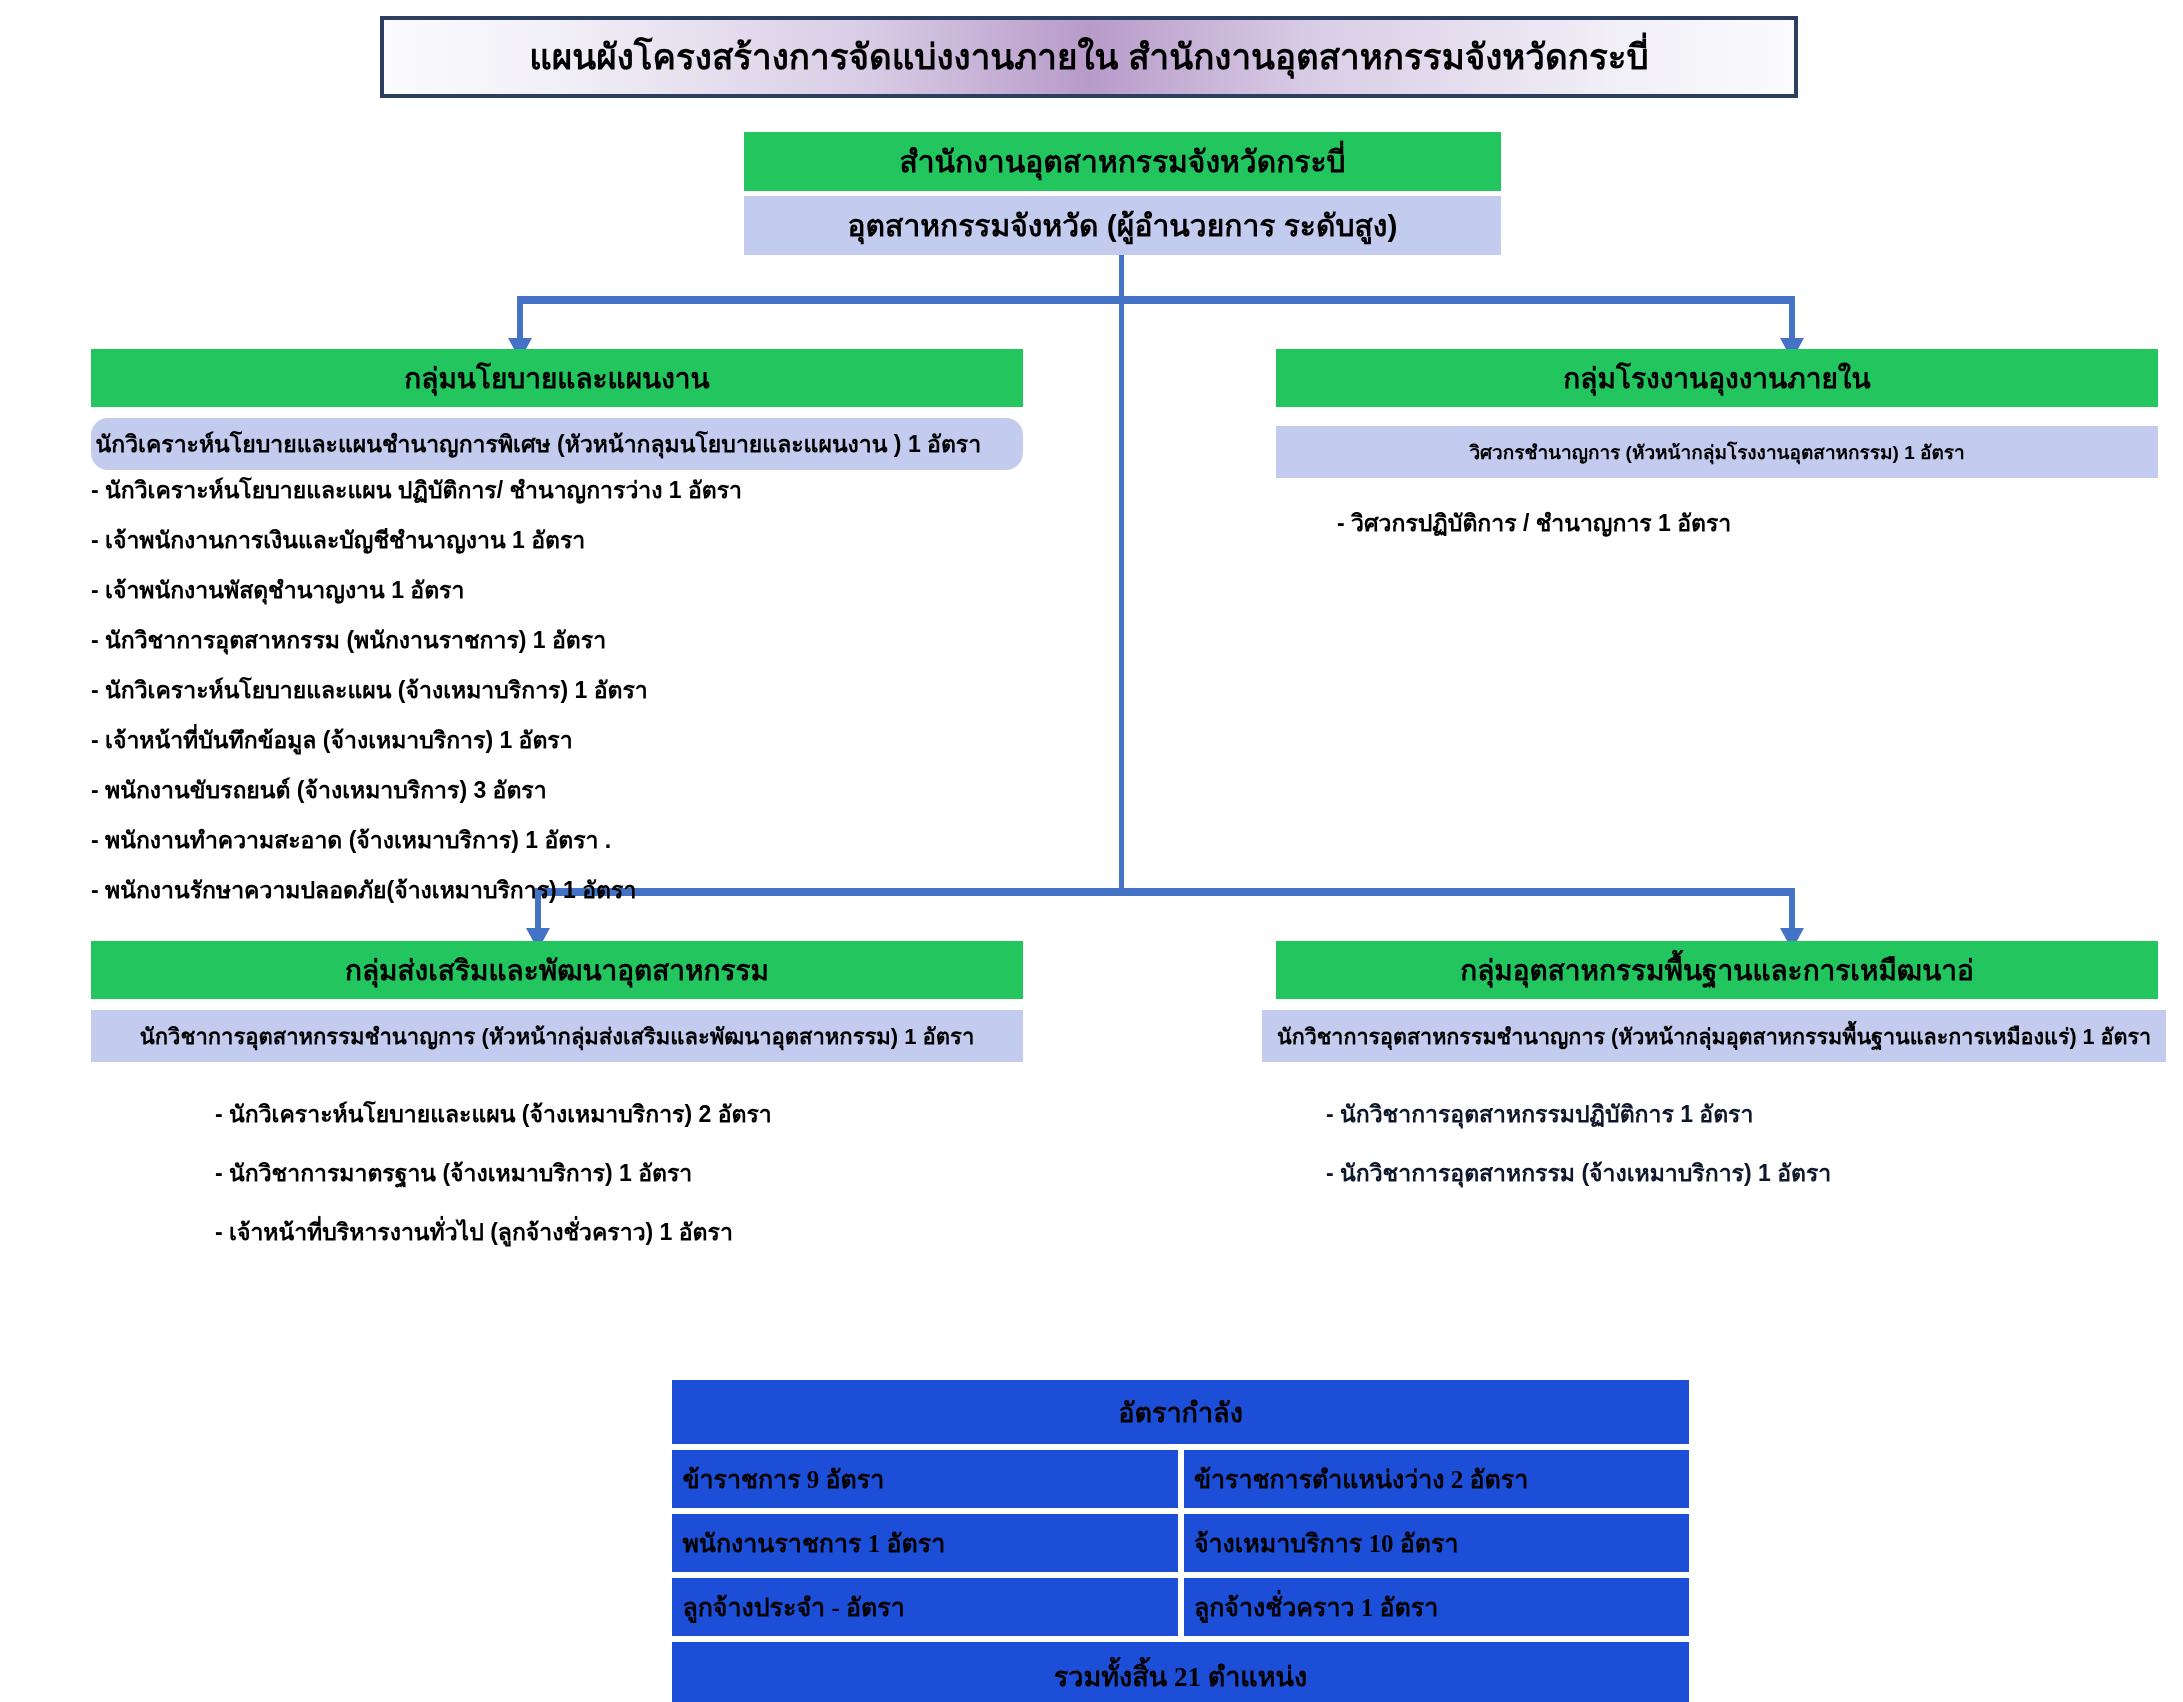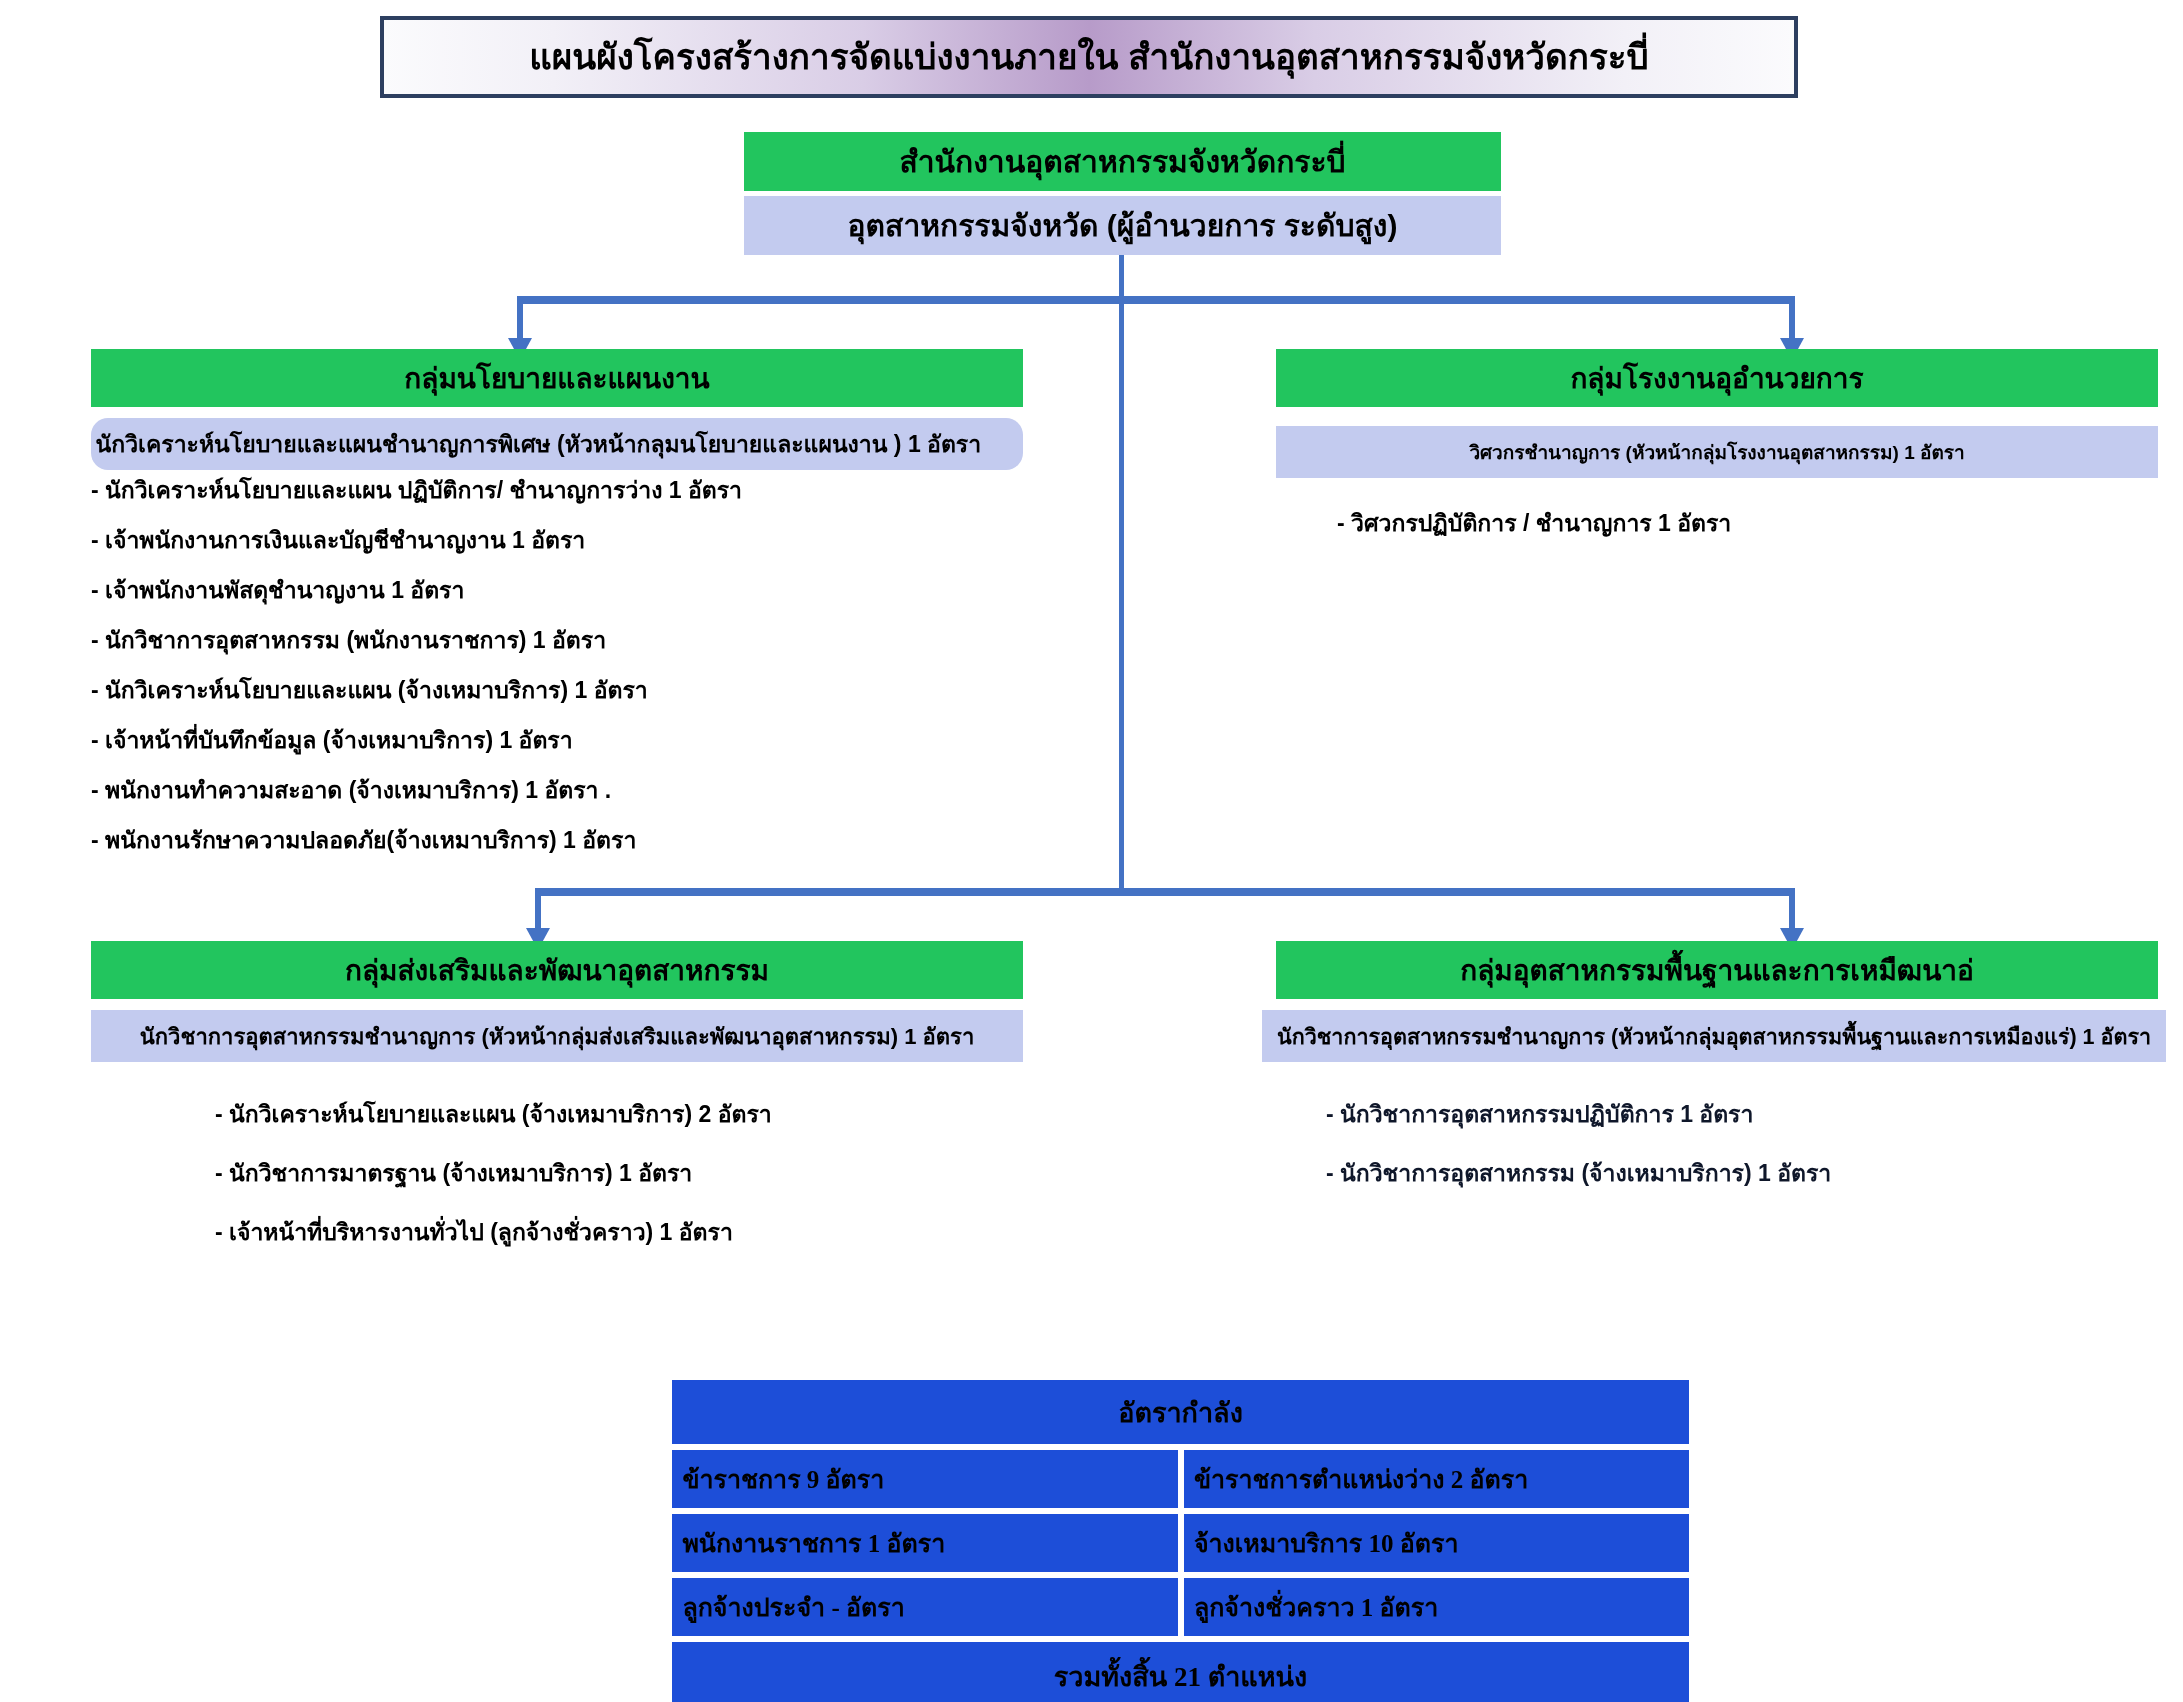--- a/index.html
+++ b/index.html
@@ -146,26 +146,27 @@
   <div class="hdr-light" id="g1-sub">
     <span>นักวิเคราะห์นโยบายและแผนชำนาญการพิเศษ (หัวหน้ากลุมนโยบายและแผนงาน )  1  อัตรา</span>
   </div>
   <div id="g1-list">
     <div class="li">- นักวิเคราะห์นโยบายและแผน ปฏิบัติการ/ ชำนาญการว่าง 1 อัตรา</div>
     <div class="li">- เจ้าพนักงานการเงินและบัญชีชำนาญงาน  1  อัตรา</div>
     <div class="li">- เจ้าพนักงานพัสดุชำนาญงาน  1 อัตรา</div>
     <div class="li">- นักวิชาการอุตสาหกรรม (พนักงานราชการ)  1  อัตรา</div>
     <div class="li">- นักวิเคราะห์นโยบายและแผน (จ้างเหมาบริการ)  1 อัตรา</div>
     <div class="li">- เจ้าหน้าที่บันทึกข้อมูล (จ้างเหมาบริการ)  1  อัตรา</div>
+    <div class="li">- พนักงานขับรถยนต์ (จ้างเหมาบริการ)  3  อัตรา</div>
     <div class="li">- พนักงานทำความสะอาด (จ้างเหมาบริการ) 1 อัตรา .</div>
     <div class="li"> - พนักงานรักษาความปลอดภัย(จ้างเหมาบริการ)  1 อัตรา</div>
   </div>
 
   <div class="hdr-dark" id="g2-hdr">
-    <span>กลุ่มโรงงานอุอำนวยการ</span>
+    <span>กลุ่มโรงงานอุงงานภายใน</span>
   </div>
   <div class="hdr-light center" id="g2-sub">
     <span>วิศวกรชำนาญการ (หัวหน้ากลุ่มโรงงานอุตสาหกรรม)  1 อัตรา</span>
   </div>
   <div id="g2-list">
     <div class="li">- วิศวกรปฏิบัติการ / ชำนาญการ  1  อัตรา</div>
   </div>
 
   <div class="hdr-dark" id="g3-hdr">
     <span>กลุ่มส่งเสริมและพัฒนาอุตสาหกรรม</span>

